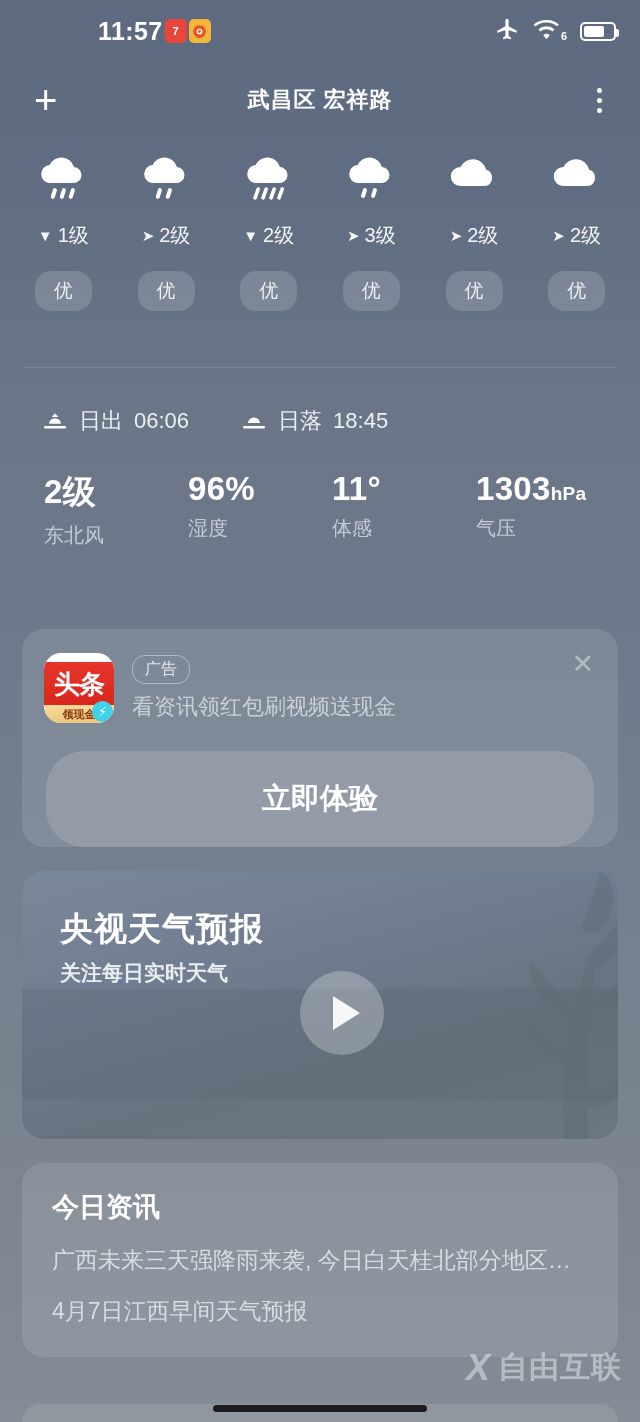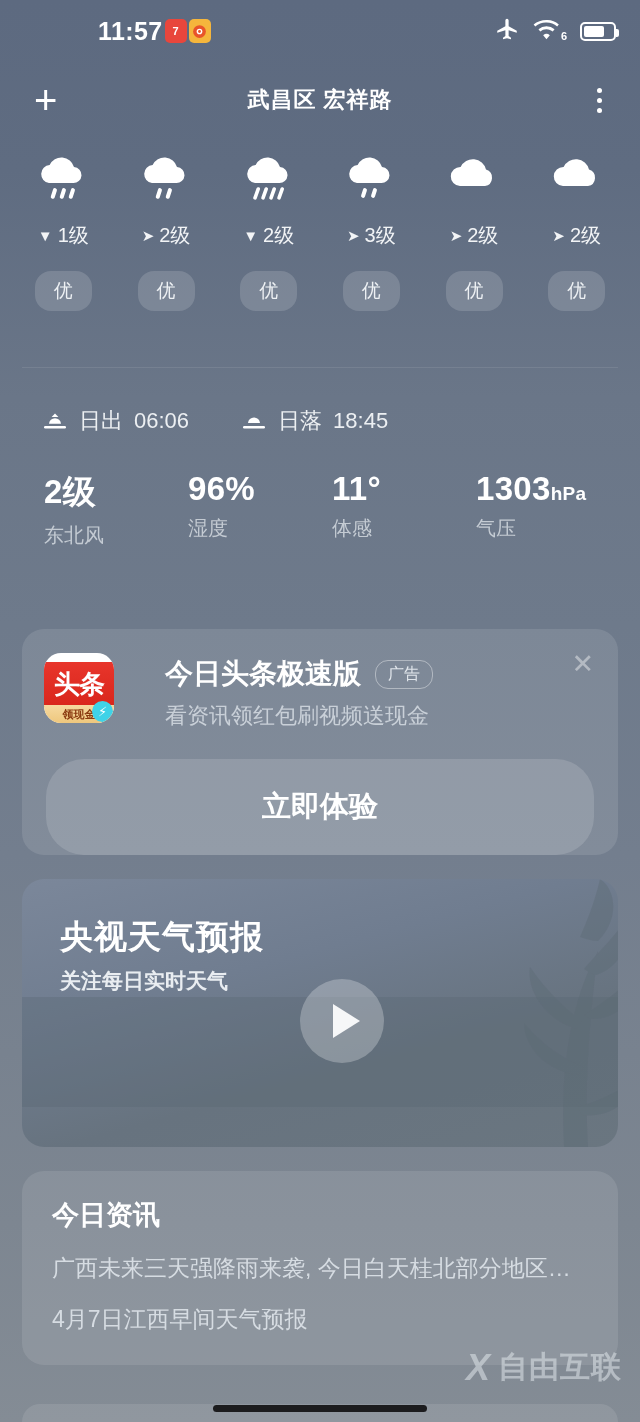--- a/index.html
+++ b/index.html
@@ -48,21 +48,21 @@
 
   
   .metrics { display:flex; padding:34px 0 0 44px; }
   .metric { width:144px; }
   .metric .val { font-size:33px; font-weight:700; letter-spacing:.3px; }
   .metric .val .unit { font-size:19px; font-weight:600; }
   .metric .lbl { margin-top:7px; font-size:20px; color:#c4cbd3; }
 
   
   .card { margin:80px 22px 0; background:rgba(255,255,255,.11); border-radius:22px; position:relative; }
-  .ad-top { display:flex; padding:24px 22px 0;gap:33px; }
+  .ad-top { display:flex; padding:24px 22px 0; }
   .ad-logo { width:70px; height:70px; border-radius:17px; background:#fff; overflow:hidden; position:relative; flex:none; }
   .ad-logo .lgo-red { position:absolute; left:0; right:0; top:9px; height:45px; background:linear-gradient(180deg,#e8352b,#d9261c);
       display:flex; align-items:center; justify-content:center; font-size:26px; font-weight:800; color:#fff; letter-spacing:-1px; }
   .ad-logo .lgo-gold { position:absolute; left:0; right:0; bottom:0; height:18px; background:linear-gradient(180deg,#f6d9a0,#eec77d);
       display:flex; align-items:center; justify-content:center; font-size:11px; font-weight:700; color:#8a3a10; }
   .ad-logo .lgo-bolt { position:absolute; right:1px; bottom:1px; width:21px; height:21px; border-radius:50%;
       background:#3fd2e8; display:flex; align-items:center; justify-content:center; font-size:13px; color:#fff; }
   .ad-txt { margin-left:18px; padding-top:2px; }
   .ad-title-row { display:flex; align-items:center; gap:14px; }
   .ad-title { font-size:28px; font-weight:700; }
@@ -295,21 +295,20 @@
 <div class="card">
   <div class="ad-close">✕</div>
   <div class="ad-top">
     <div class="ad-logo">
       <div class="lgo-red">头条</div>
       <div class="lgo-gold">领现金</div>
       <div class="lgo-bolt">⚡</div>
     </div>
     <div class="ad-txt">
       <div class="ad-title-row">
-        <span class="ad-title">今日头条极速版</span>
         <span class="ad-tag">广告</span>
       </div>
       <div class="ad-sub">看资讯领红包刷视频送现金</div>
     </div>
   </div>
   <div class="ad-cta">立即体验</div>
 </div>
 
 <div class="video">
   <div class="band"></div>

